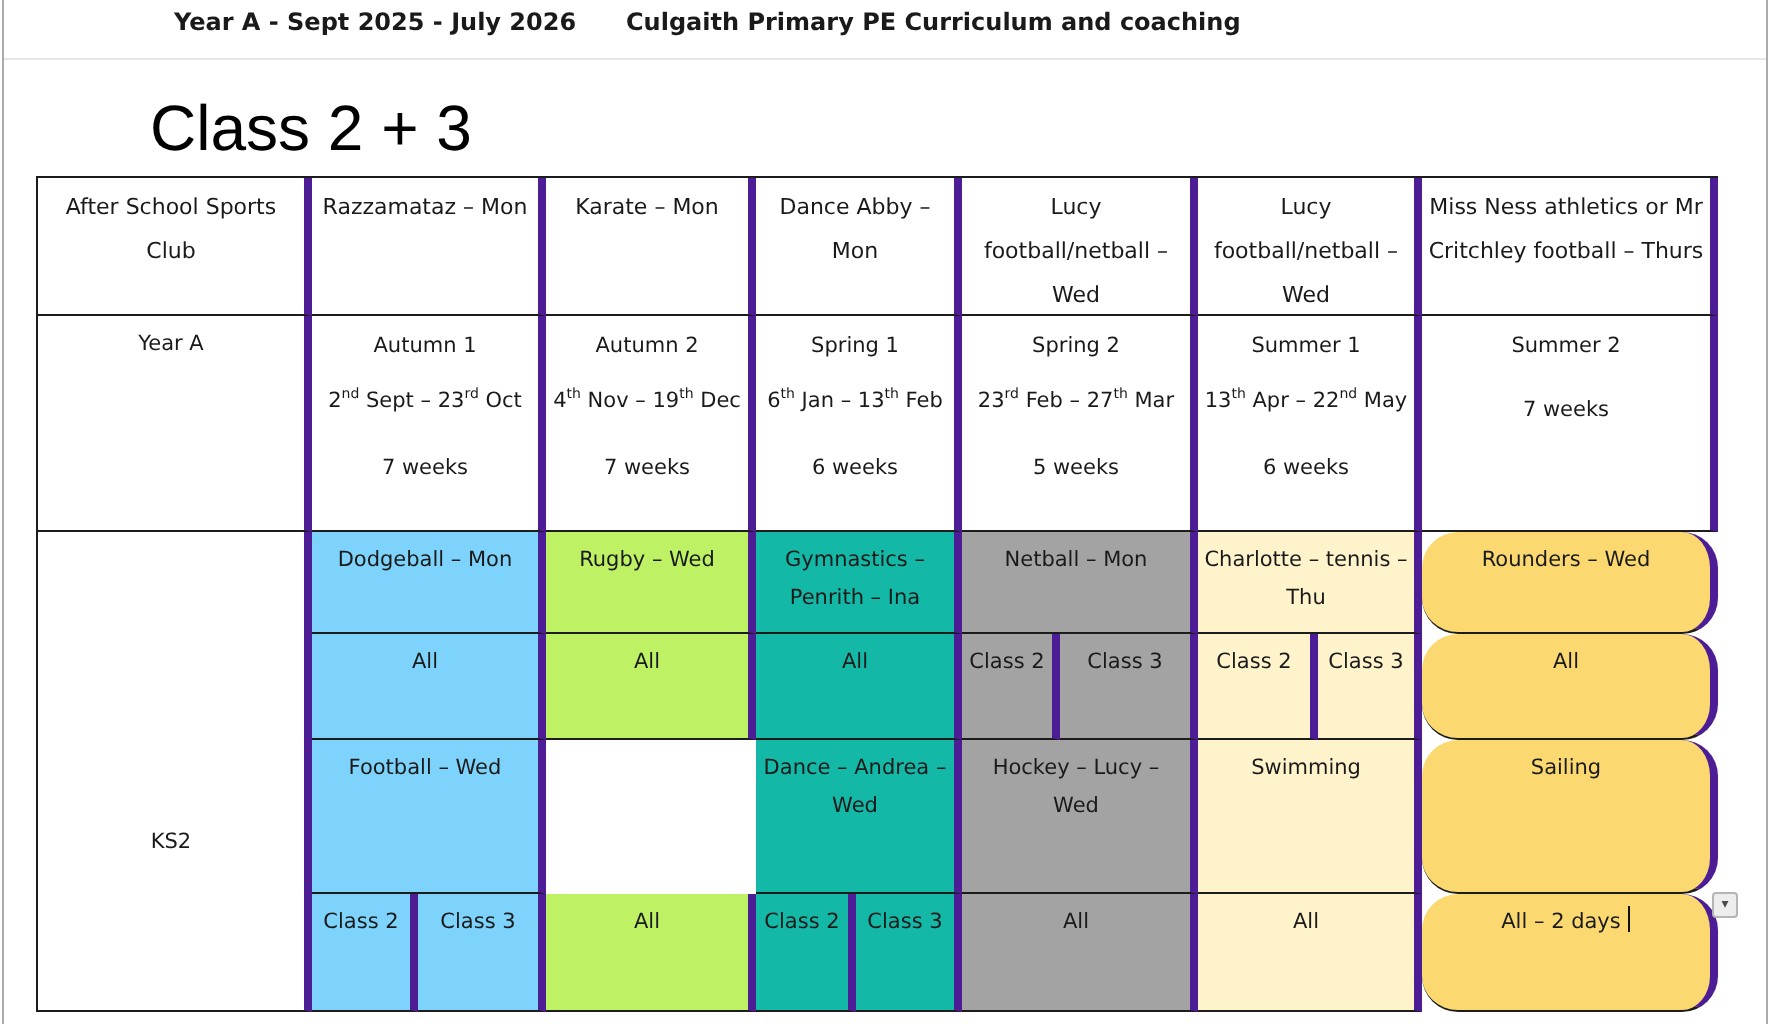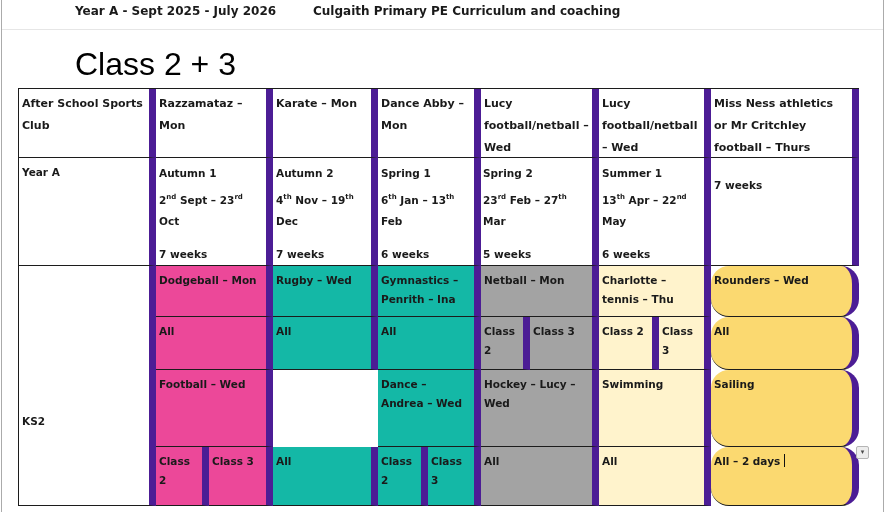--- a/index.html
+++ b/index.html
@@ -6,56 +6,56 @@
   body{
     width:890px;height:512px;position:relative;background:#ffffff;
     font-family:"DejaVu Sans",sans-serif;color:#1a1a1a;overflow:hidden;
   }
   .win-edge{position:absolute;top:0;bottom:0;width:1px;background:#ababab;}
   .win-edge.left{left:1px;}
   .win-edge.right{left:883px;}
   .header-rule{position:absolute;left:2px;top:29px;width:881px;height:1px;background:#e6e6e6;}
 
   .top-text{position:absolute;top:4px;font-size:12px;font-weight:bold;white-space:nowrap;}
-  .year-span{left:75px;}
+  .year-span{left:87px;}
   .doc-title{left:313px;}
 
   .class-title{position:absolute;left:75px;top:46px;font-family:"Liberation Sans",sans-serif;
     font-size:32px;font-weight:400;color:#000;}
 
   
   .pe-table{
     position:absolute;left:18px;top:88px;width:840px;height:417px;
     display:grid;
     grid-template-columns:137px 53px 64px 105px 50px 53px 49px 69px 60px 52px 148px;
     grid-template-rows:69px 108px 51px 53px 77px 59px;
     border-top:1px solid #1c1c1c;border-left:1px solid #1c1c1c;
   }
   .cell{
-    box-sizing:border-box;border-right:7px solid #4c1d95;border-bottom:1px solid #1c1c1c;
-    font-size:10.5px;font-weight:bold;line-height:19px;
+    box-sizing:border-box;border-right:4px solid #4c1d95;border-bottom:1px solid #1c1c1c;
+    text-align:center;font-size:10.5px;font-weight:normal;line-height:19px;
     padding:5px 3px 0 3px;background:#fff;overflow:hidden;
   }
   .hdr{font-size:11px;line-height:22px;padding-top:4px;}
   .r1{grid-row:1}.r2{grid-row:2}.r3{grid-row:3}.r4{grid-row:4}.r5{grid-row:5}.r6{grid-row:6}
   .col1{grid-column:1}
   .colA{grid-column:2 / span 2}
   .colB{grid-column:4}
   .colC{grid-column:5 / span 2}
   .colD{grid-column:7 / span 2}
   .colE{grid-column:9 / span 2}
   .colF{grid-column:11}
   .s2a{grid-column:2}.s2b{grid-column:3}
   .s4a{grid-column:5}.s4b{grid-column:6}
   .s5a{grid-column:7}.s5b{grid-column:8}
   .s6a{grid-column:9}.s6b{grid-column:10}
   .ks2{grid-row:3 / span 4;grid-column:1;padding-top:146px;}
 
-  .peach{background:#ec4899;}
-  .orng{background:#14b8a6;}
+  .peach{background:#7dd3fc;}
+  .orng{background:#bef264;}
   .grn1{background:#14b8a6;}
   .grn2{background:#a3a3a3;}
   .yel1{background:#FFF3CC;}
   .gold{background:#FBD970;border-radius:18px;}
 
   .term-name{line-height:20px;}
   .term-dates{margin-top:4px;line-height:21px;}
   .term-weeks{margin-top:12px;line-height:20px;}
   sup{font-size:7px;}
 
@@ -111,20 +111,21 @@
     <div class="term-name">Spring 2</div>
     <div class="term-dates">23<sup>rd</sup> Feb – 27<sup>th</sup> Mar</div>
     <div class="term-weeks">5 weeks</div>
   </div>
   <div class="cell r2 colE">
     <div class="term-name">Summer 1</div>
     <div class="term-dates">13<sup>th</sup> Apr – 22<sup>nd</sup> May</div>
     <div class="term-weeks">6 weeks</div>
   </div>
   <div class="cell r2 colF">
+    <div class="term-name">Summer 2</div>
     <div class="term-weeks">7 weeks</div>
   </div>
 
   <div class="cell ks2">KS2</div>
 
   <div class="cell r3 colA peach">Dodgeball – Mon</div>
   <div class="cell r3 colB orng">Rugby – Wed</div>
   <div class="cell r3 colC grn1">Gymnastics – Penrith – Ina</div>
   <div class="cell r3 colD grn2">Netball – Mon</div>
   <div class="cell r3 colE yel1">Charlotte – tennis – Thu</div>

